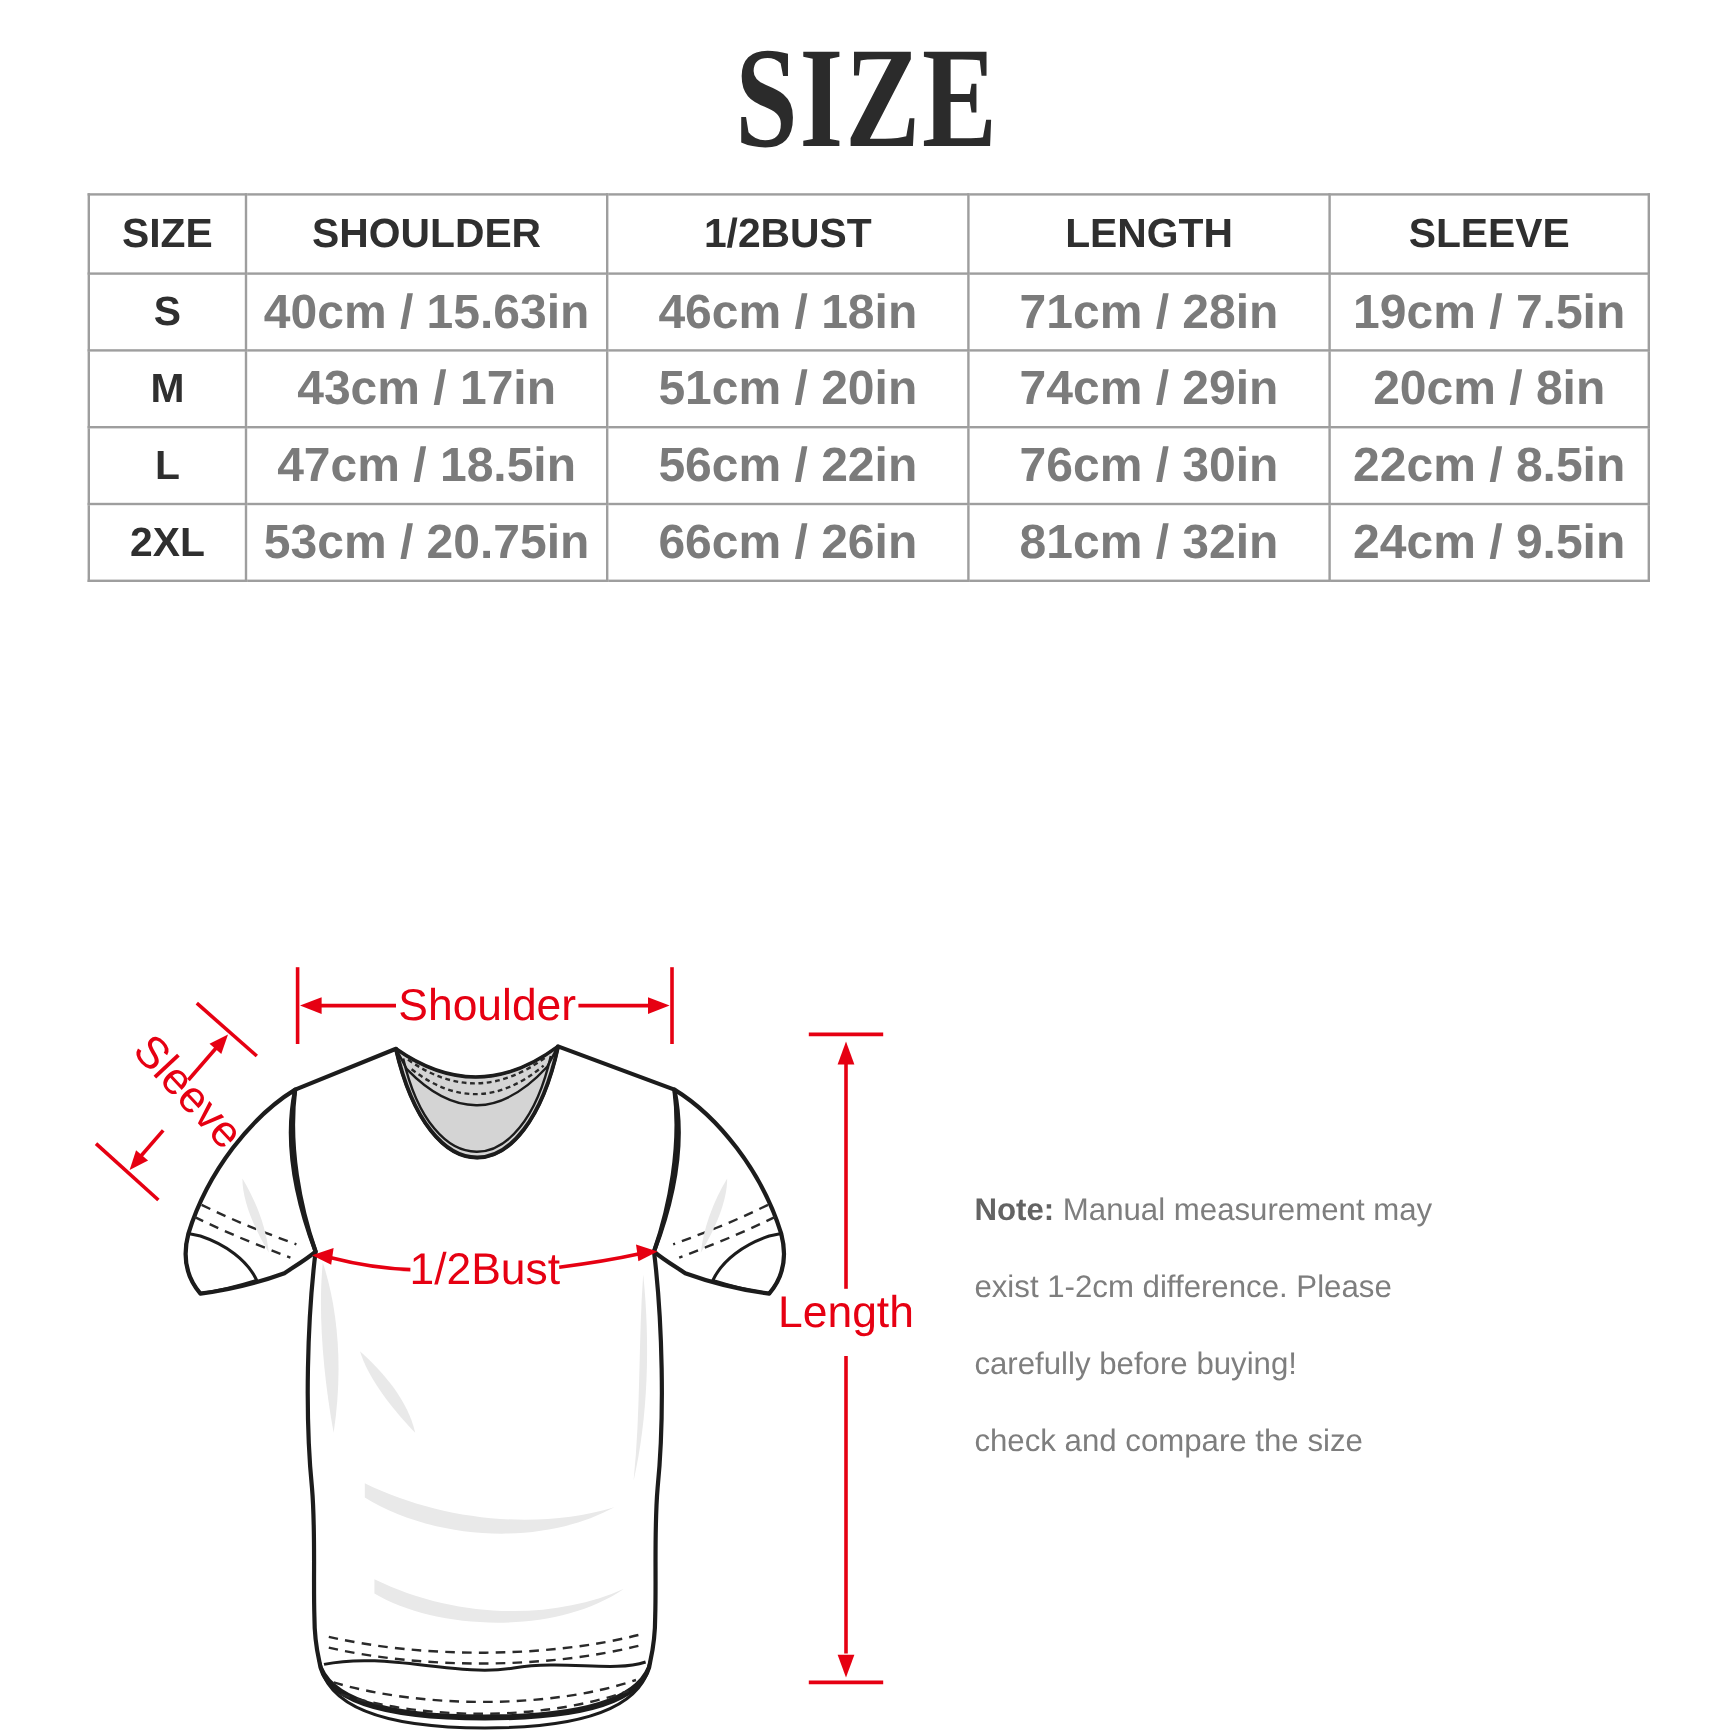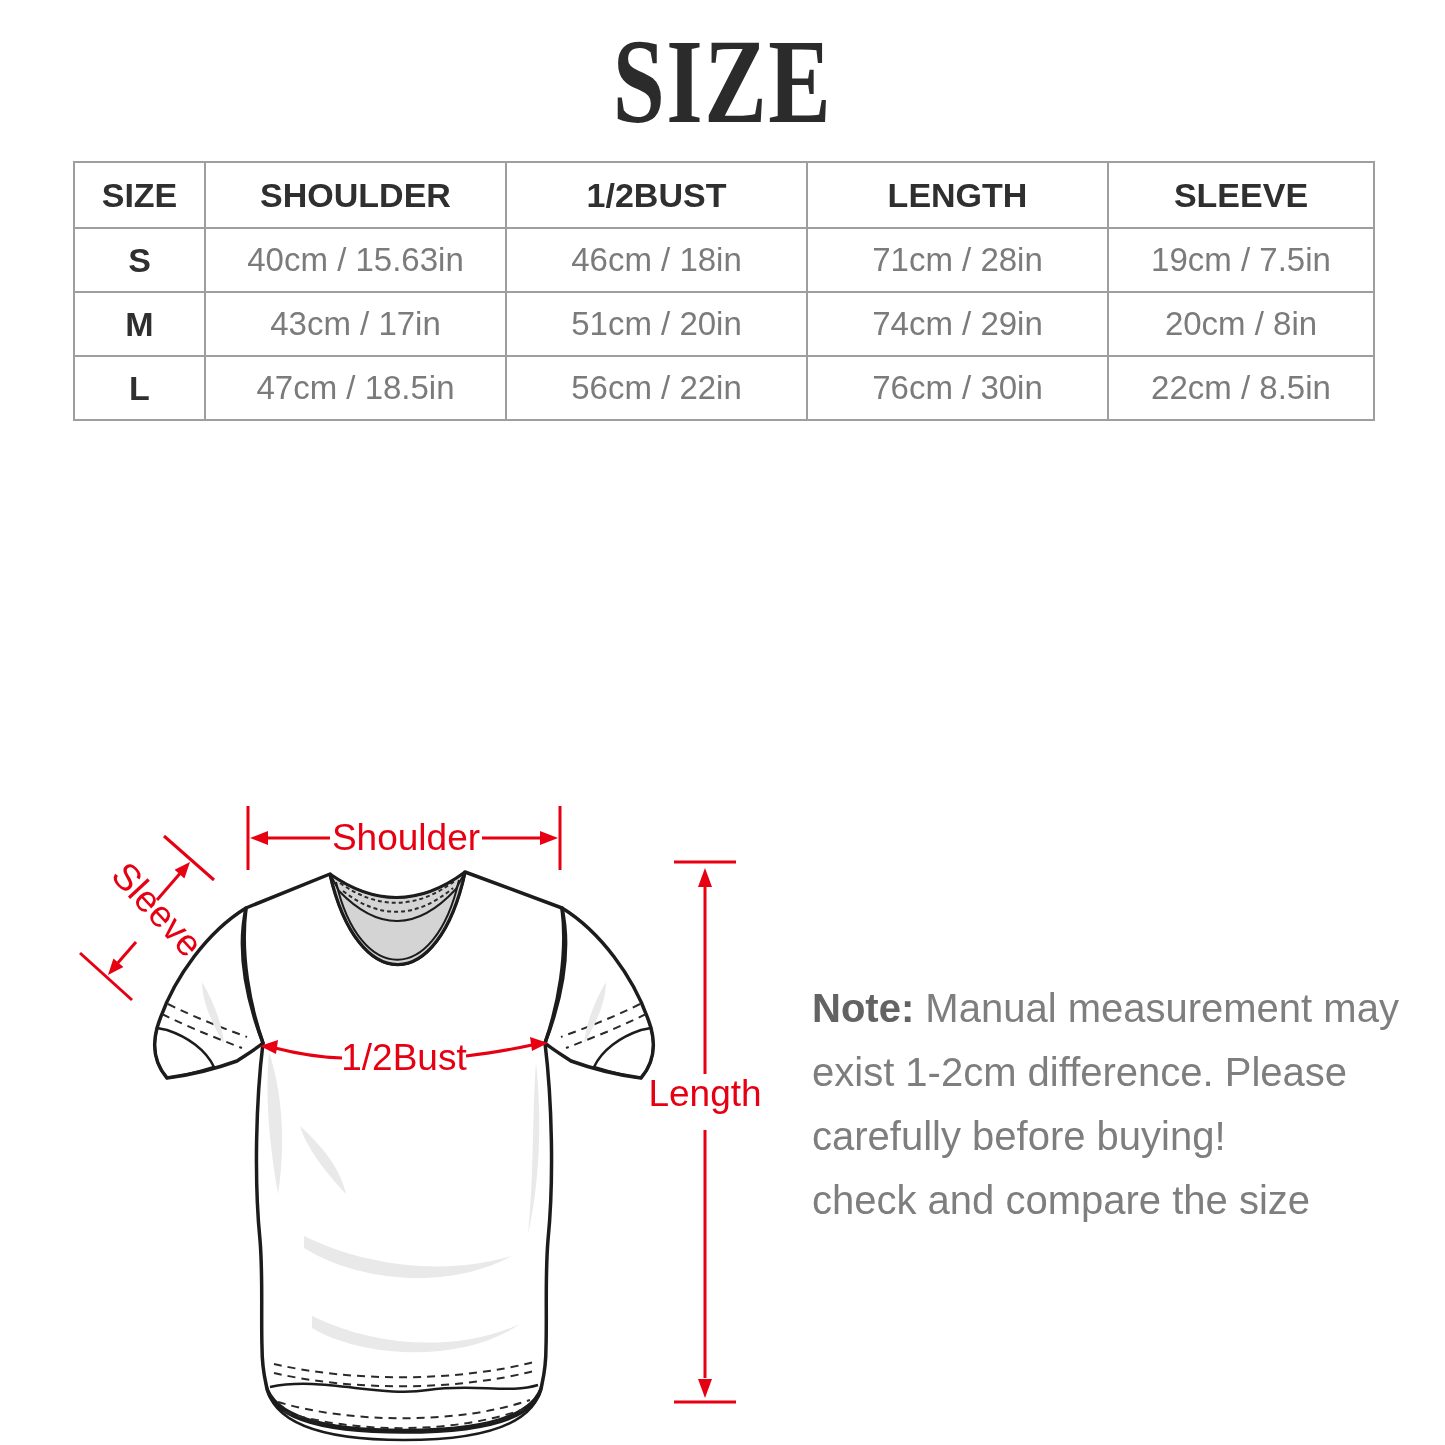--- a/index.html
+++ b/index.html
@@ -19,31 +19,31 @@
   }
   .size-table td,.size-table th{
     border:2px solid var(--border,#9e9e9e);
     text-align:center;vertical-align:middle;padding:0;
   }
   .size-table thead th{
     height:64px;font-size:34px;font-weight:bold;color:var(--header-text,#2f2f2f);
   }
   .size-table tbody tr{height:64px;}
   .size-table td.size-cell{font-size:34px;font-weight:bold;color:var(--header-text,#2f2f2f);}
-  .size-table td.measurement-cell{font-size:33px;font-weight:normal;color:var(--value-text,#7b7b7b);}
+  .size-table td.measurement-cell{font-size:40px;font-weight:bold;color:var(--value-text,#7b7b7b);}
   .diagram-svg{position:absolute;left:60px;top:790px;width:760px;height:655px;}
   .outline{stroke:var(--outline,#1c1c1c);fill:none;}
   .red-stroke{stroke:var(--accent,#e60012);stroke-width:3;fill:none;}
   .red-fill{fill:var(--accent,#e60012);stroke:none;}
   .red-text{fill:var(--accent,#e60012);font-family:"Liberation Sans",sans-serif;font-size:37px;}
   .stitch{stroke:#2a2a2a;stroke-width:2;fill:none;stroke-dasharray:8 6;}
   .stitch-fine{stroke:#2a2a2a;stroke-width:2;fill:none;stroke-dasharray:4 3;}
   .note-block{
     position:absolute;left:812px;top:976px;width:590px;
-    font-size:40px;line-height:64px;color:var(--note-text,#7e7e7e);
+    font-size:26px;line-height:64px;color:var(--note-text,#7e7e7e);
   }
   .note-label{font-weight:bold;color:var(--note-label,#636363);}
 </style>
 </head>
 <body>
 
 <div class="page-title">SIZE</div>
 
 <table class="size-table">
   <colgroup>
@@ -76,20 +76,27 @@
         <td class="measurement-cell">51cm / 20in</td>
         <td class="measurement-cell">74cm / 29in</td>
         <td class="measurement-cell">20cm / 8in</td>
       </tr>
       <tr>
         <td class="size-cell">L</td>
         <td class="measurement-cell">47cm / 18.5in</td>
         <td class="measurement-cell">56cm / 22in</td>
         <td class="measurement-cell">76cm / 30in</td>
         <td class="measurement-cell">22cm / 8.5in</td>
+      </tr>
+      <tr>
+        <td class="size-cell">2XL</td>
+        <td class="measurement-cell">53cm / 20.75in</td>
+        <td class="measurement-cell">66cm / 26in</td>
+        <td class="measurement-cell">81cm / 32in</td>
+        <td class="measurement-cell">24cm / 9.5in</td>
       </tr>
     </tbody>
 </table>
 
 <svg class="diagram-svg" viewBox="0 0 760 655">
   <g>
 
     <path d="M186,118 C150,140 113,186 97,238 C92,257 95,274 107,288 C130,285 155,279 177,271 C186,265 196,259 203,253 C190,216 180,165 186,118 Z" fill="#ffffff" class="outline" stroke-width="3.5" stroke-linejoin="round"></path>
     <path d="M97,238 C92,257 95,274 107,288 C122,286 138,282 154,277 C146,260 128,247 107,240 Z" fill="#c4c4c4" class="outline" stroke-width="2.5"></path>
     <path class="stitch" d="M102,224 C130,238 156,248 182,258"></path>

